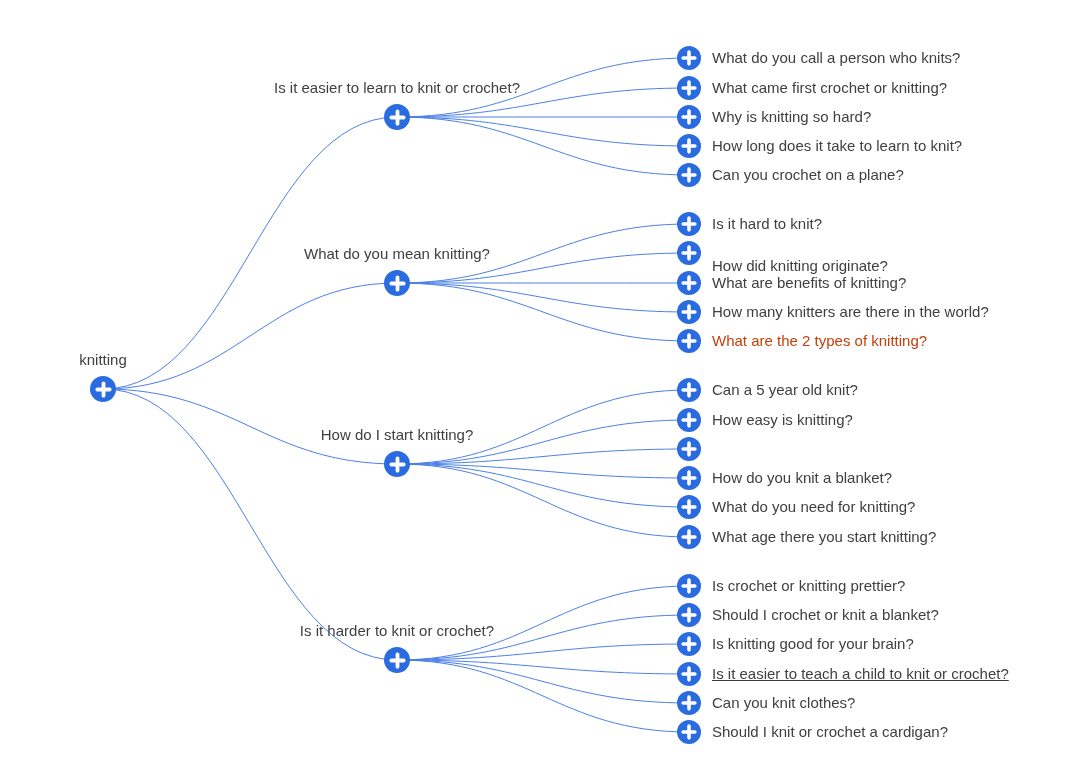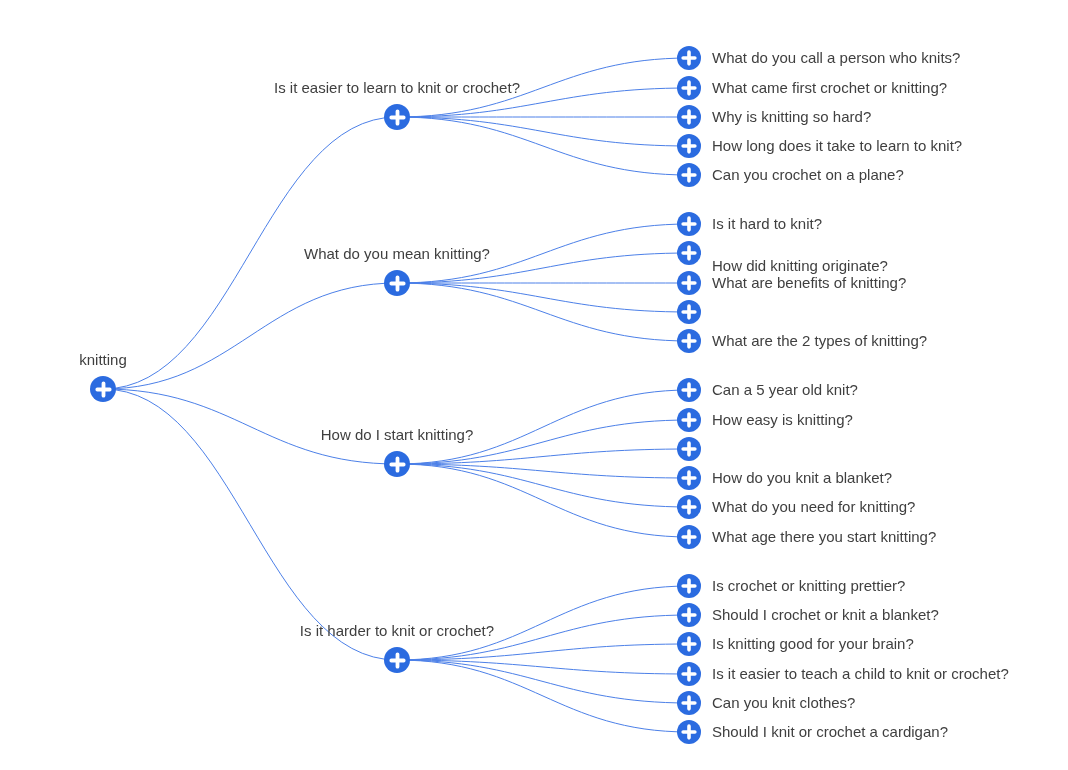--- a/index.html
+++ b/index.html
@@ -142,26 +142,27 @@
       <svg viewBox="0 0 20 20" width="18" height="18">
         <path d="M10 3.5 V16.5 M3.5 10 H16.5" stroke="#ffffff" stroke-width="4" stroke-linecap="round" fill="none"></path>
       </svg>
     </div>
     <div class="node-label left" style="left: 712px; top: 283px; color: rgb(63, 63, 63);">What are benefits of knitting?</div>
     <div class="node-btn" style="left: 677px; top: 300px; width: 24px; height: 24px; background: rgb(43, 107, 224);">
       <svg viewBox="0 0 20 20" width="18" height="18">
         <path d="M10 3.5 V16.5 M3.5 10 H16.5" stroke="#ffffff" stroke-width="4" stroke-linecap="round" fill="none"></path>
       </svg>
     </div>
+    <div class="node-label left" style="left: 712px; top: 312px; color: rgb(63, 63, 63);">How many knitters are there in the world?</div>
     <div class="node-btn" style="left: 677px; top: 329px; width: 24px; height: 24px; background: rgb(43, 107, 224);">
       <svg viewBox="0 0 20 20" width="18" height="18">
         <path d="M10 3.5 V16.5 M3.5 10 H16.5" stroke="#ffffff" stroke-width="4" stroke-linecap="round" fill="none"></path>
       </svg>
     </div>
-    <div class="node-label left" style="left: 712px; top: 341px; color: #404040;">What are the 2 types of knitting?</div>
+    <div class="node-label left" style="left: 712px; top: 341px; color: #c2410c;">What are the 2 types of knitting?</div>
     <div class="node-btn" style="left: 384px; top: 451px; width: 26px; height: 26px; background: rgb(43, 107, 224);">
       <svg viewBox="0 0 20 20" width="19" height="19">
         <path d="M10 3.5 V16.5 M3.5 10 H16.5" stroke="#ffffff" stroke-width="4" stroke-linecap="round" fill="none"></path>
       </svg>
     </div>
     <div class="node-label center" style="left: 397px; top: 435px; color: rgb(63, 63, 63);">How do I start knitting?</div>
     <div class="node-btn" style="left: 677px; top: 378px; width: 24px; height: 24px; background: rgb(43, 107, 224);">
       <svg viewBox="0 0 20 20" width="18" height="18">
         <path d="M10 3.5 V16.5 M3.5 10 H16.5" stroke="#ffffff" stroke-width="4" stroke-linecap="round" fill="none"></path>
       </svg>
@@ -218,21 +219,21 @@
       <svg viewBox="0 0 20 20" width="18" height="18">
         <path d="M10 3.5 V16.5 M3.5 10 H16.5" stroke="#ffffff" stroke-width="4" stroke-linecap="round" fill="none"></path>
       </svg>
     </div>
     <div class="node-label left" style="left: 712px; top: 644px; color: rgb(63, 63, 63);">Is knitting good for your brain?</div>
     <div class="node-btn" style="left: 677px; top: 662px; width: 24px; height: 24px; background: rgb(43, 107, 224);">
       <svg viewBox="0 0 20 20" width="18" height="18">
         <path d="M10 3.5 V16.5 M3.5 10 H16.5" stroke="#ffffff" stroke-width="4" stroke-linecap="round" fill="none"></path>
       </svg>
     </div>
-    <div class="node-label left" style="left: 712px; top: 674px; color: rgb(63, 63, 63);">Is it easier to teach a child to knit or crochet?</div>
+    <div class="node-label left" style="left: 712px; top: 674px; color: rgb(63, 63, 63); text-decoration: underline;">Is it easier to teach a child to knit or crochet?</div>
     <div class="node-btn" style="left: 677px; top: 691px; width: 24px; height: 24px; background: rgb(43, 107, 224);">
       <svg viewBox="0 0 20 20" width="18" height="18">
         <path d="M10 3.5 V16.5 M3.5 10 H16.5" stroke="#ffffff" stroke-width="4" stroke-linecap="round" fill="none"></path>
       </svg>
     </div>
     <div class="node-label left" style="left: 712px; top: 703px; color: rgb(63, 63, 63);">Can you knit clothes?</div>
     <div class="node-btn" style="left: 677px; top: 720px; width: 24px; height: 24px; background: rgb(43, 107, 224);">
       <svg viewBox="0 0 20 20" width="18" height="18">
         <path d="M10 3.5 V16.5 M3.5 10 H16.5" stroke="#ffffff" stroke-width="4" stroke-linecap="round" fill="none"></path>
       </svg>

